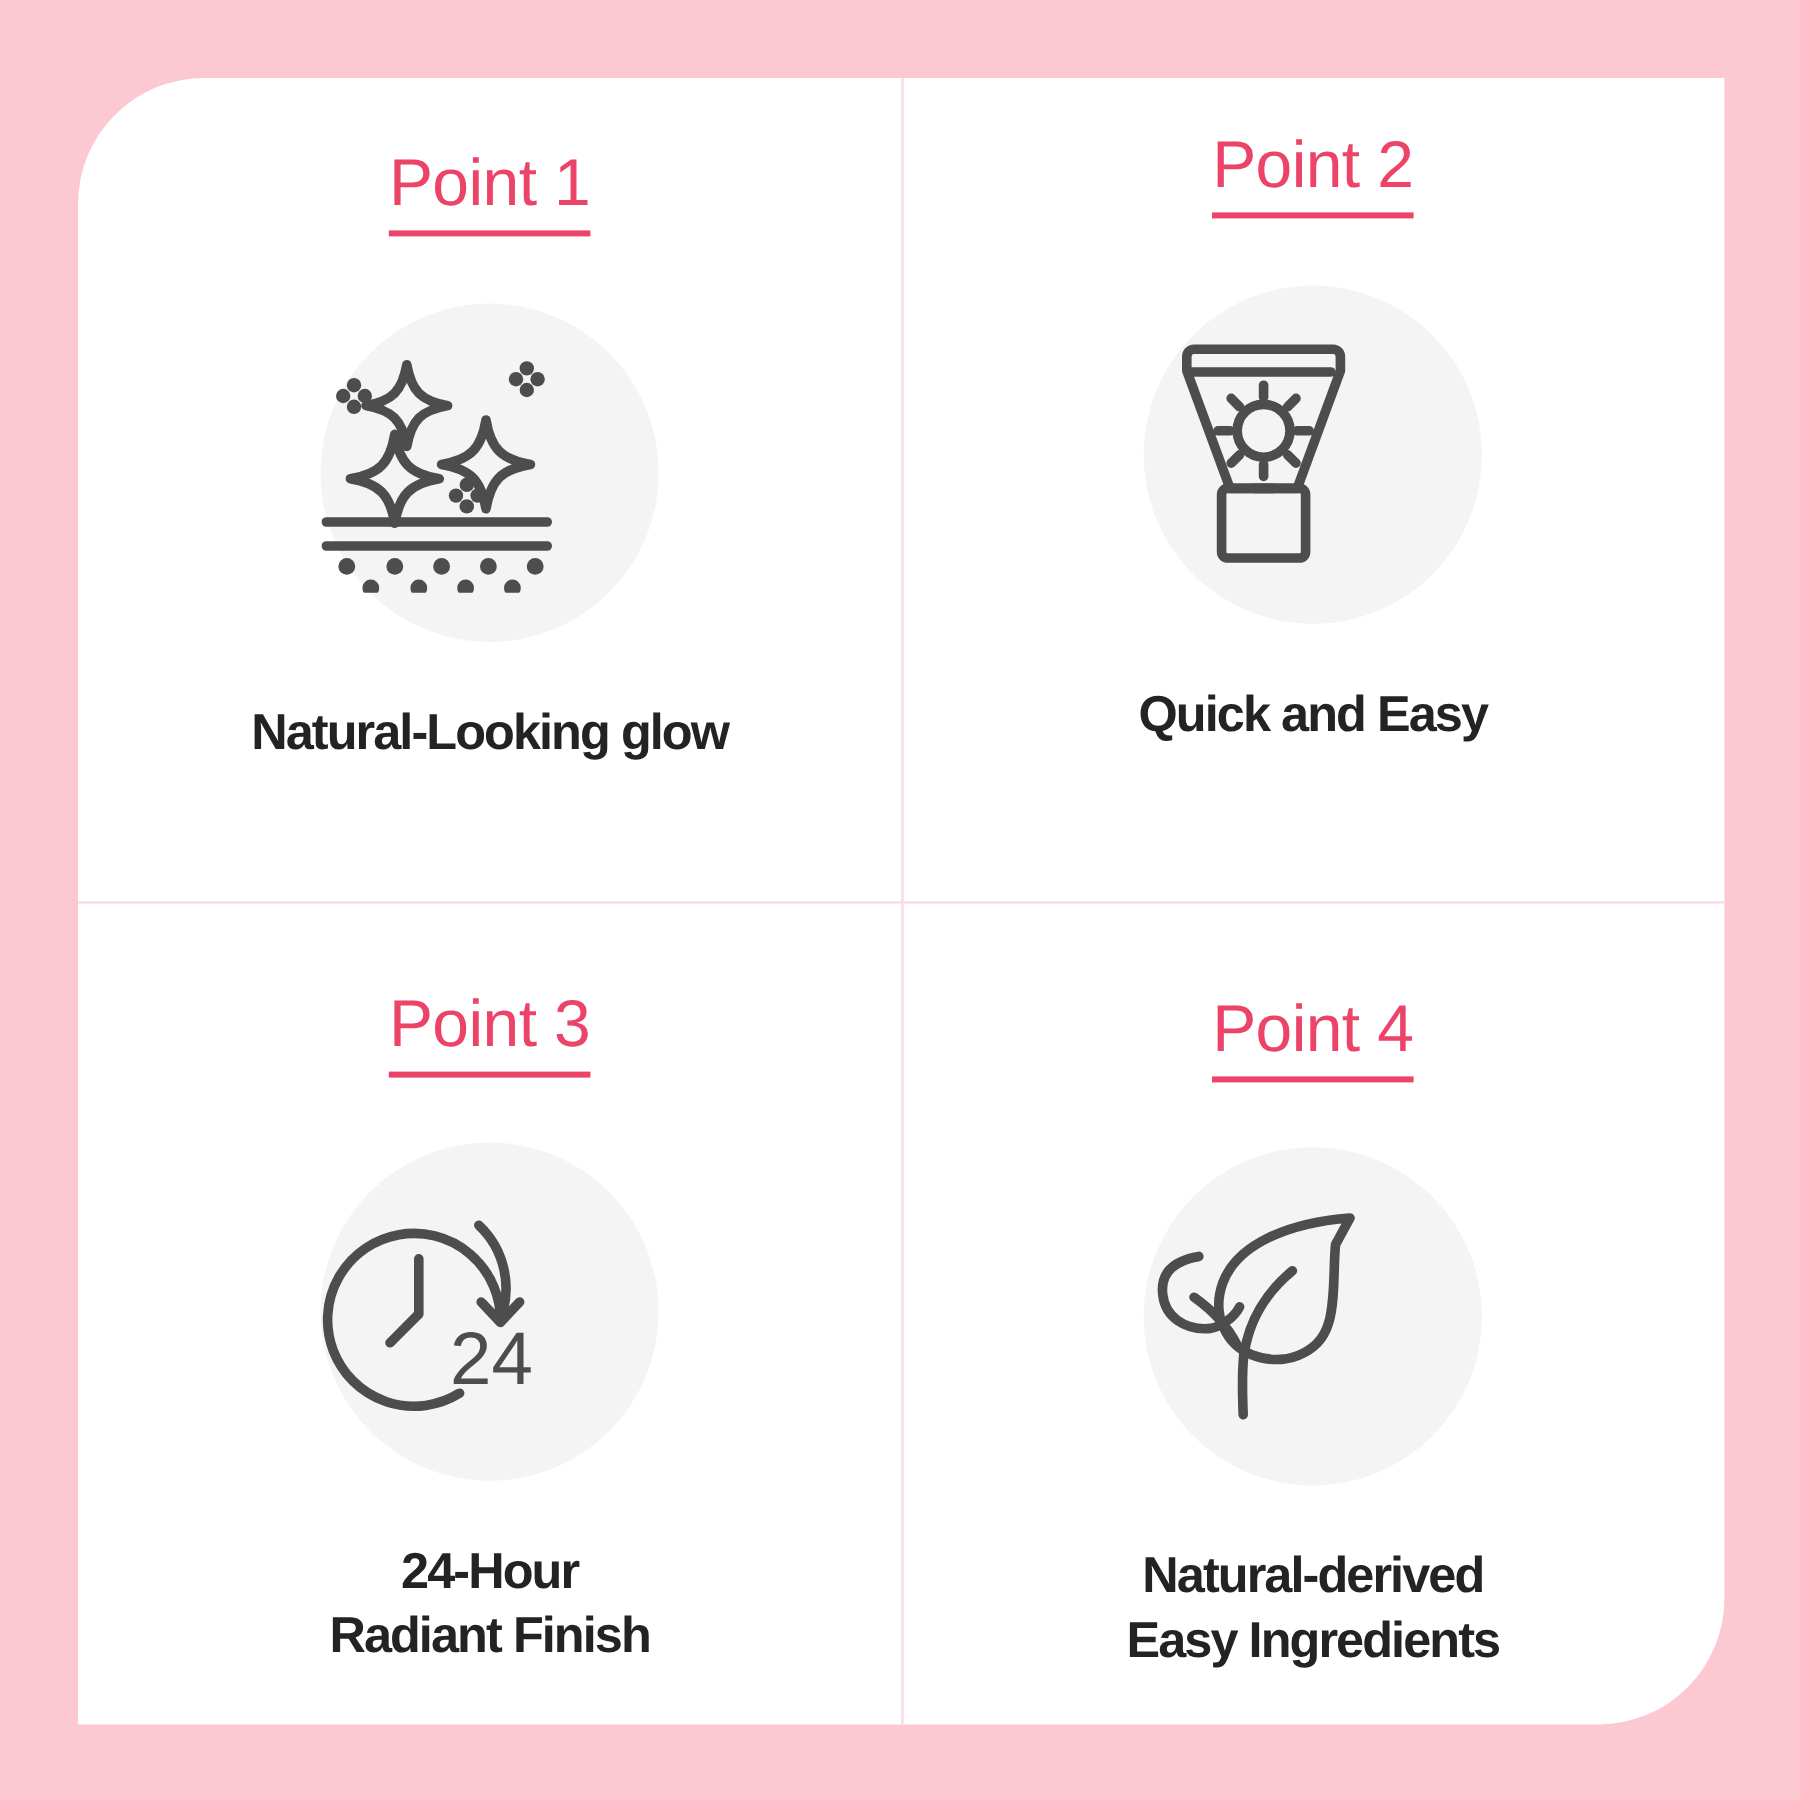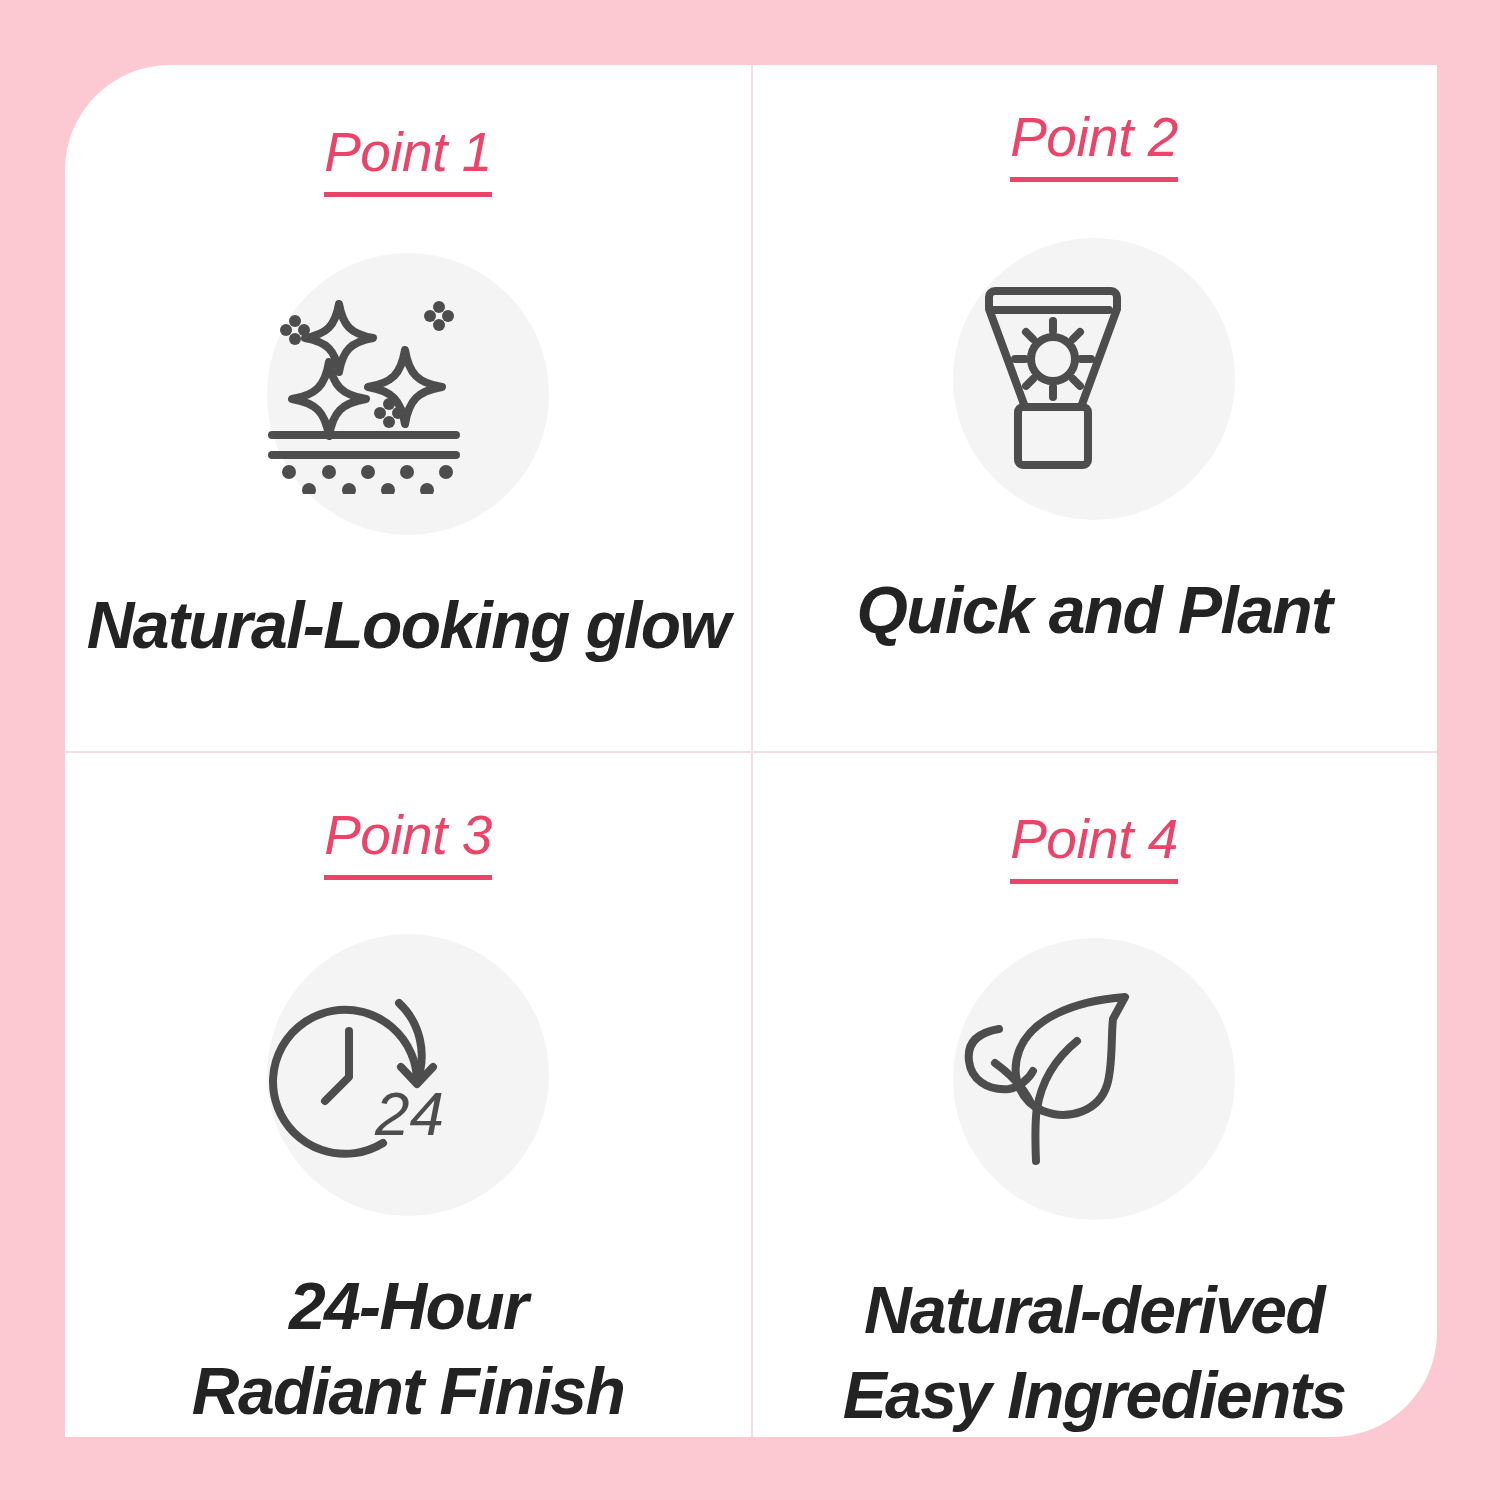--- a/index.html
+++ b/index.html
@@ -13,21 +13,20 @@
   body {
     background: #fcc8d2;
     font-family: "Liberation Sans", sans-serif;
   }
 
   .page {
     position: relative;
     width: 1500px;
     height: 1232px;
     background: #fcc8d2;
-    font-style: italic;
   }
 
   .card {
     position: absolute;
     left: 65px;
     top: 65px;
     width: 1372px;
     height: 1372px;
     background: #ffffff;
     border-radius: 105px 0px 105px 0px;
@@ -94,21 +93,21 @@
   .cell-4 .icon-circle { margin-top: 54px; }
 
   .icon-circle svg {
     width: 200px;
     height: 200px;
     display: block;
   }
 
   .heading {
     margin-top: 48px;
-    font-size: 66px;
+    font-size: 42px;
     font-weight: 700;
     color: #232323;
     letter-spacing: -1.6px;
     line-height: 1.28;
     text-align: center;
     white-space: pre-line;
   }
   .cell-3 .heading,
   .cell-4 .heading { }
 
@@ -210,21 +209,21 @@
             <line x1="62" y1="80" x2="72" y2="80"></line>
             <line x1="128" y1="80" x2="138" y2="80"></line>
             <line x1="73" y1="53" x2="80" y2="60"></line>
             <line x1="120" y1="100" x2="127" y2="107"></line>
             <line x1="127" y1="53" x2="120" y2="60"></line>
             <line x1="80" y1="100" x2="73" y2="107"></line>
           </g>
         </svg>
       </div>
 
-      <div class="heading">Quick and Plant</div>
+      <div class="heading">Quick and Easy</div>
     </div>
 
     <div class="cell cell-3">
       <div class="point-label">Point 3</div>
 
       <div class="icon-circle">
         <svg viewBox="0 0 200 200" xmlns="http://www.w3.org/2000/svg" aria-hidden="true">
 
           <path class="ico-stroke" d="M116 168 A72 72 0 1 1 150 108" stroke-width="9"></path>
 

